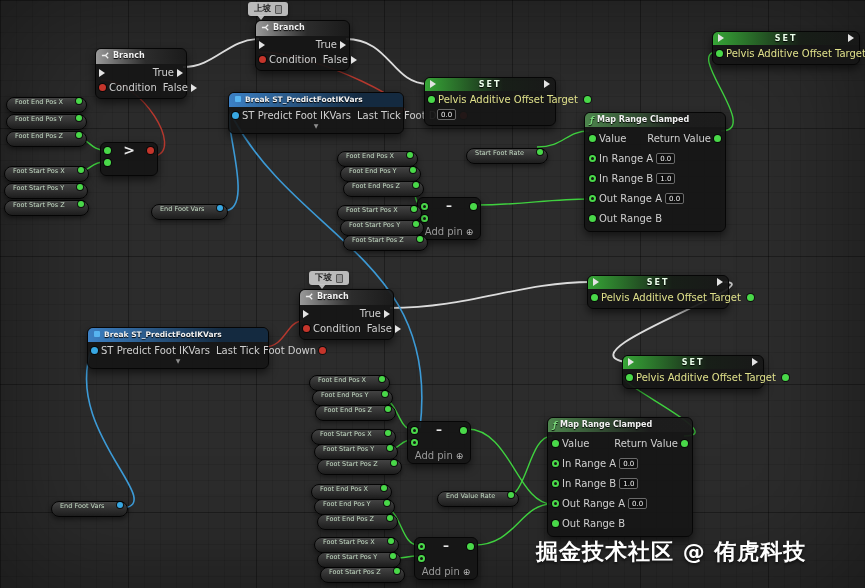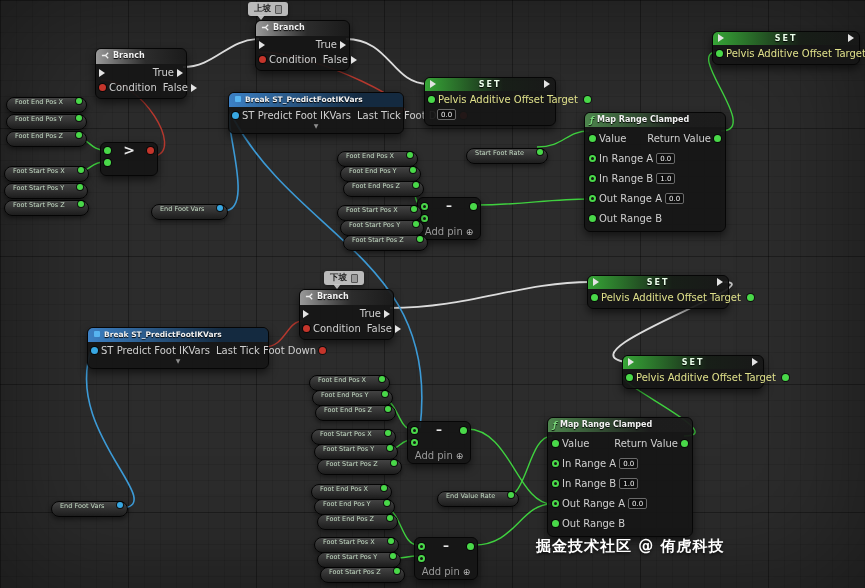--- a/index.html
+++ b/index.html
@@ -53,21 +53,21 @@
   .ptxt{font-size:6.5px;color:#c5dcc5}
   .dot{width:6px;height:6px;border-radius:50%;flex:none;box-shadow:0 0 0 1px rgba(0,0,0,.7)}
 
   .bubble{position:absolute;z-index:3;background:rgba(200,200,200,.92);color:#1c1c1c;
     border-radius:3px;padding:1px 6px;font-size:8.5px;font-weight:bold;display:flex;align-items:center;gap:4px;
     box-shadow:0 2px 4px rgba(0,0,0,.4)}
   .bubble::after{content:"";position:absolute;left:9px;bottom:-4px;width:0;height:0;
     border-left:4px solid transparent;border-right:4px solid transparent;border-top:5px solid rgba(200,200,200,.92)}
   .bpin{width:7px;height:9px;background:#9a9a9a;border:1px solid #555;border-radius:1px}
 
-  #watermark{position:absolute;z-index:6;left:536px;top:537px;font-size:15px;font-weight:bold;color:#ffffff;
+  #watermark{position:absolute;z-index:6;left:536px;top:537px;font-size:22px;font-weight:bold;color:#ffffff;
     text-shadow:0 2px 3px rgba(0,0,0,.6);letter-spacing:1px}
 </style>
 </head>
 <body>
 
 <div id="canvas"></div>
 
 <svg id="wires" width="865" height="588">
 
   <path d="M183,67 C215,67 228,39 259,39" stroke-width="1.8" stroke="#dcdcdc"></path>
@@ -97,21 +97,21 @@
 
   <path d="M224,211 C258,211 218,112 233,112" stroke-width="1.6" stroke="#3c9ad6"></path>
   <path d="M124,508 C166,502 62,430 92,347" stroke-width="1.6" stroke="#3c9ad6"></path>
   <path d="M233,118 C300,240 440,260 420,428" stroke-width="1.6" stroke="#3c9ad6"></path>
 </svg>
 
 <div class="bubble" style="left:248px;top:2px">
   <span>上坡</span>
   <span class="bpin"></span>
 </div>
-<div class="bubble" style="left:324px;top:271px">
+<div class="bubble" style="left:309px;top:271px">
   <span>下坡</span>
   <span class="bpin"></span>
 </div>
 
 <div class="node" style="left:95px;top:48px;width:92px">
   <div class="nh h-gray">
     <span><svg width="9" height="9" viewBox="0 0 10 10">
           <path d="M1 5h4M5 5 L8 2M5 5 L8 8" stroke="#eee" stroke-width="1.4" fill="none"></path>
         </svg></span>
     <span class="ht">Branch</span>

